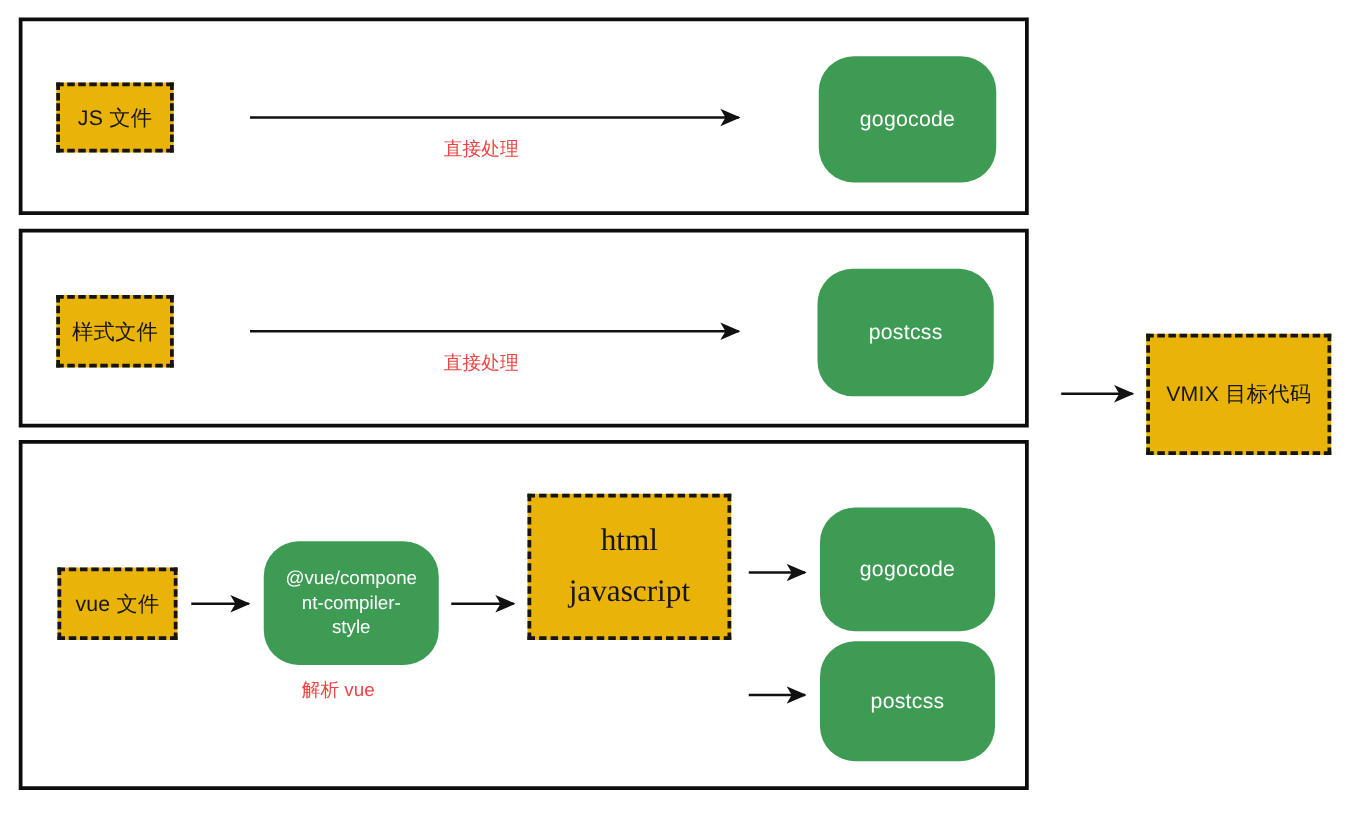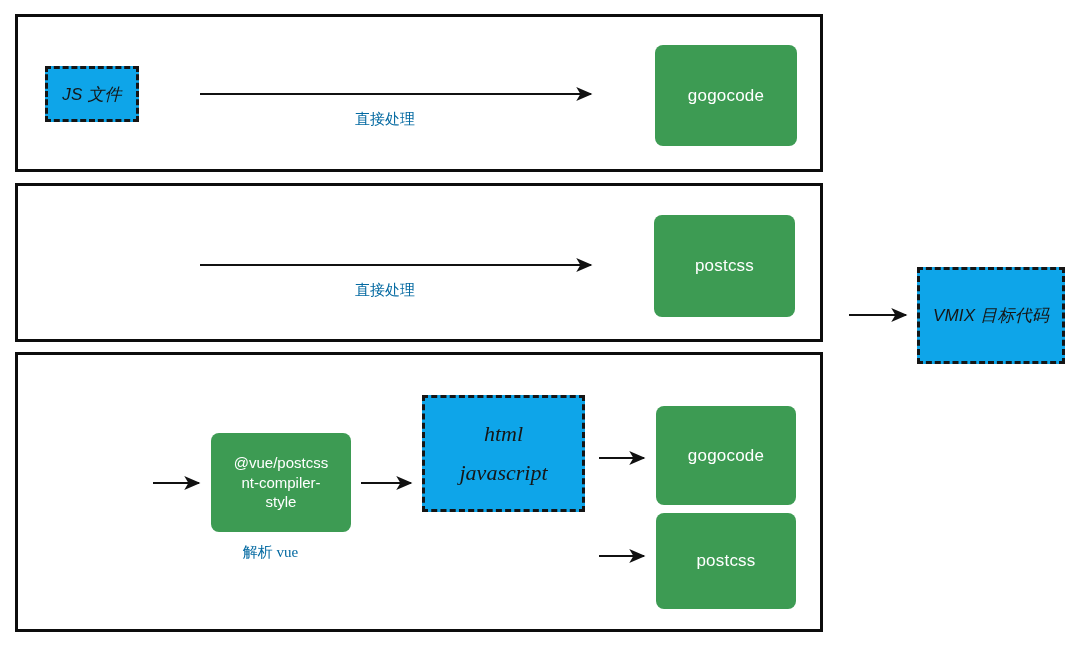--- a/index.html
+++ b/index.html
@@ -16,56 +16,54 @@
 
   .lane {
     position: absolute;
     border: 3px solid #0d0d0d;
     background: #ffffff;
   }
 
   .dashed-box {
     position: absolute;
     border: 3px dashed #151515;
-    background: #0ea5e9;
+    background: #eab308;
     display: flex;
     align-items: center;
     justify-content: center;
     text-align: center;
-    font-style: italic;
   }
 
   .node-label { font-size: 17px; letter-spacing: 0.2px; }
 
   .green-box {
     position: absolute;
     background: var(--accent-green, #3d9b53);
-    border-radius: 8px;
+    border-radius: 28px;
     color: #ffffff;
     display: flex;
     flex-direction: column;
     align-items: center;
     justify-content: center;
     text-align: center;
   }
   .green-box .node-label { font-size: 17px; }
 
   .compiler-lines { font-size: 15px; line-height: 1.32; }
 
   .caption {
     position: absolute;
     font-size: 15px;
     text-align: center;
-    color: #0369a1;
-    font-family: Liberation Serif, serif;
+    color: #ef4444;
   }
 
   .serif-lines {
     font-family: "Liberation Serif", serif;
-    font-size: 22px;
+    font-size: 25px;
     display: flex;
     flex-direction: column;
     gap: 13px;
     align-items: center;
   }
   .serif-lines span { display: block; }
 
   .overlay {
     position: absolute;
     left: 0; top: 0;
@@ -87,28 +85,34 @@
   <div class="lane" style="left:15px; top:352px; width:808px; height:280px;"></div>
 
   <div class="dashed-box" style="left:45px; top:66px; width:94px; height:56px;">
     <span class="node-label">JS 文件</span>
   </div>
   <div class="caption" style="left:320px; top:110px; width:130px;">直接处理</div>
   <div class="green-box" style="left:655px; top:45px; width:142px; height:101px;">
     <span class="node-label">gogocode</span>
   </div>
 
+  <div class="dashed-box" style="left:45px; top:236px; width:94px; height:58px;">
+    <span class="node-label">样式文件</span>
+  </div>
   <div class="caption" style="left:320px; top:281px; width:130px;">直接处理</div>
   <div class="green-box" style="left:654px; top:215px; width:141px; height:102px;">
     <span class="node-label">postcss</span>
   </div>
 
+  <div class="dashed-box" style="left:46px; top:454px; width:96px; height:58px;">
+    <span class="node-label">vue 文件</span>
+  </div>
 
   <div class="green-box compiler-lines" style="left:211px; top:433px; width:140px; height:99px;">
-    <span>@vue/postcss</span>
+    <span>@vue/compone</span>
     <span>nt-compiler-</span>
     <span>style</span>
   </div>
   <div class="caption" style="left:218px; top:543px; width:105px;">解析 vue</div>
 
   <div class="dashed-box serif-lines" style="left:422px; top:395px; width:163px; height:117px;">
     <span>html</span>
     <span>javascript</span>
   </div>
 

